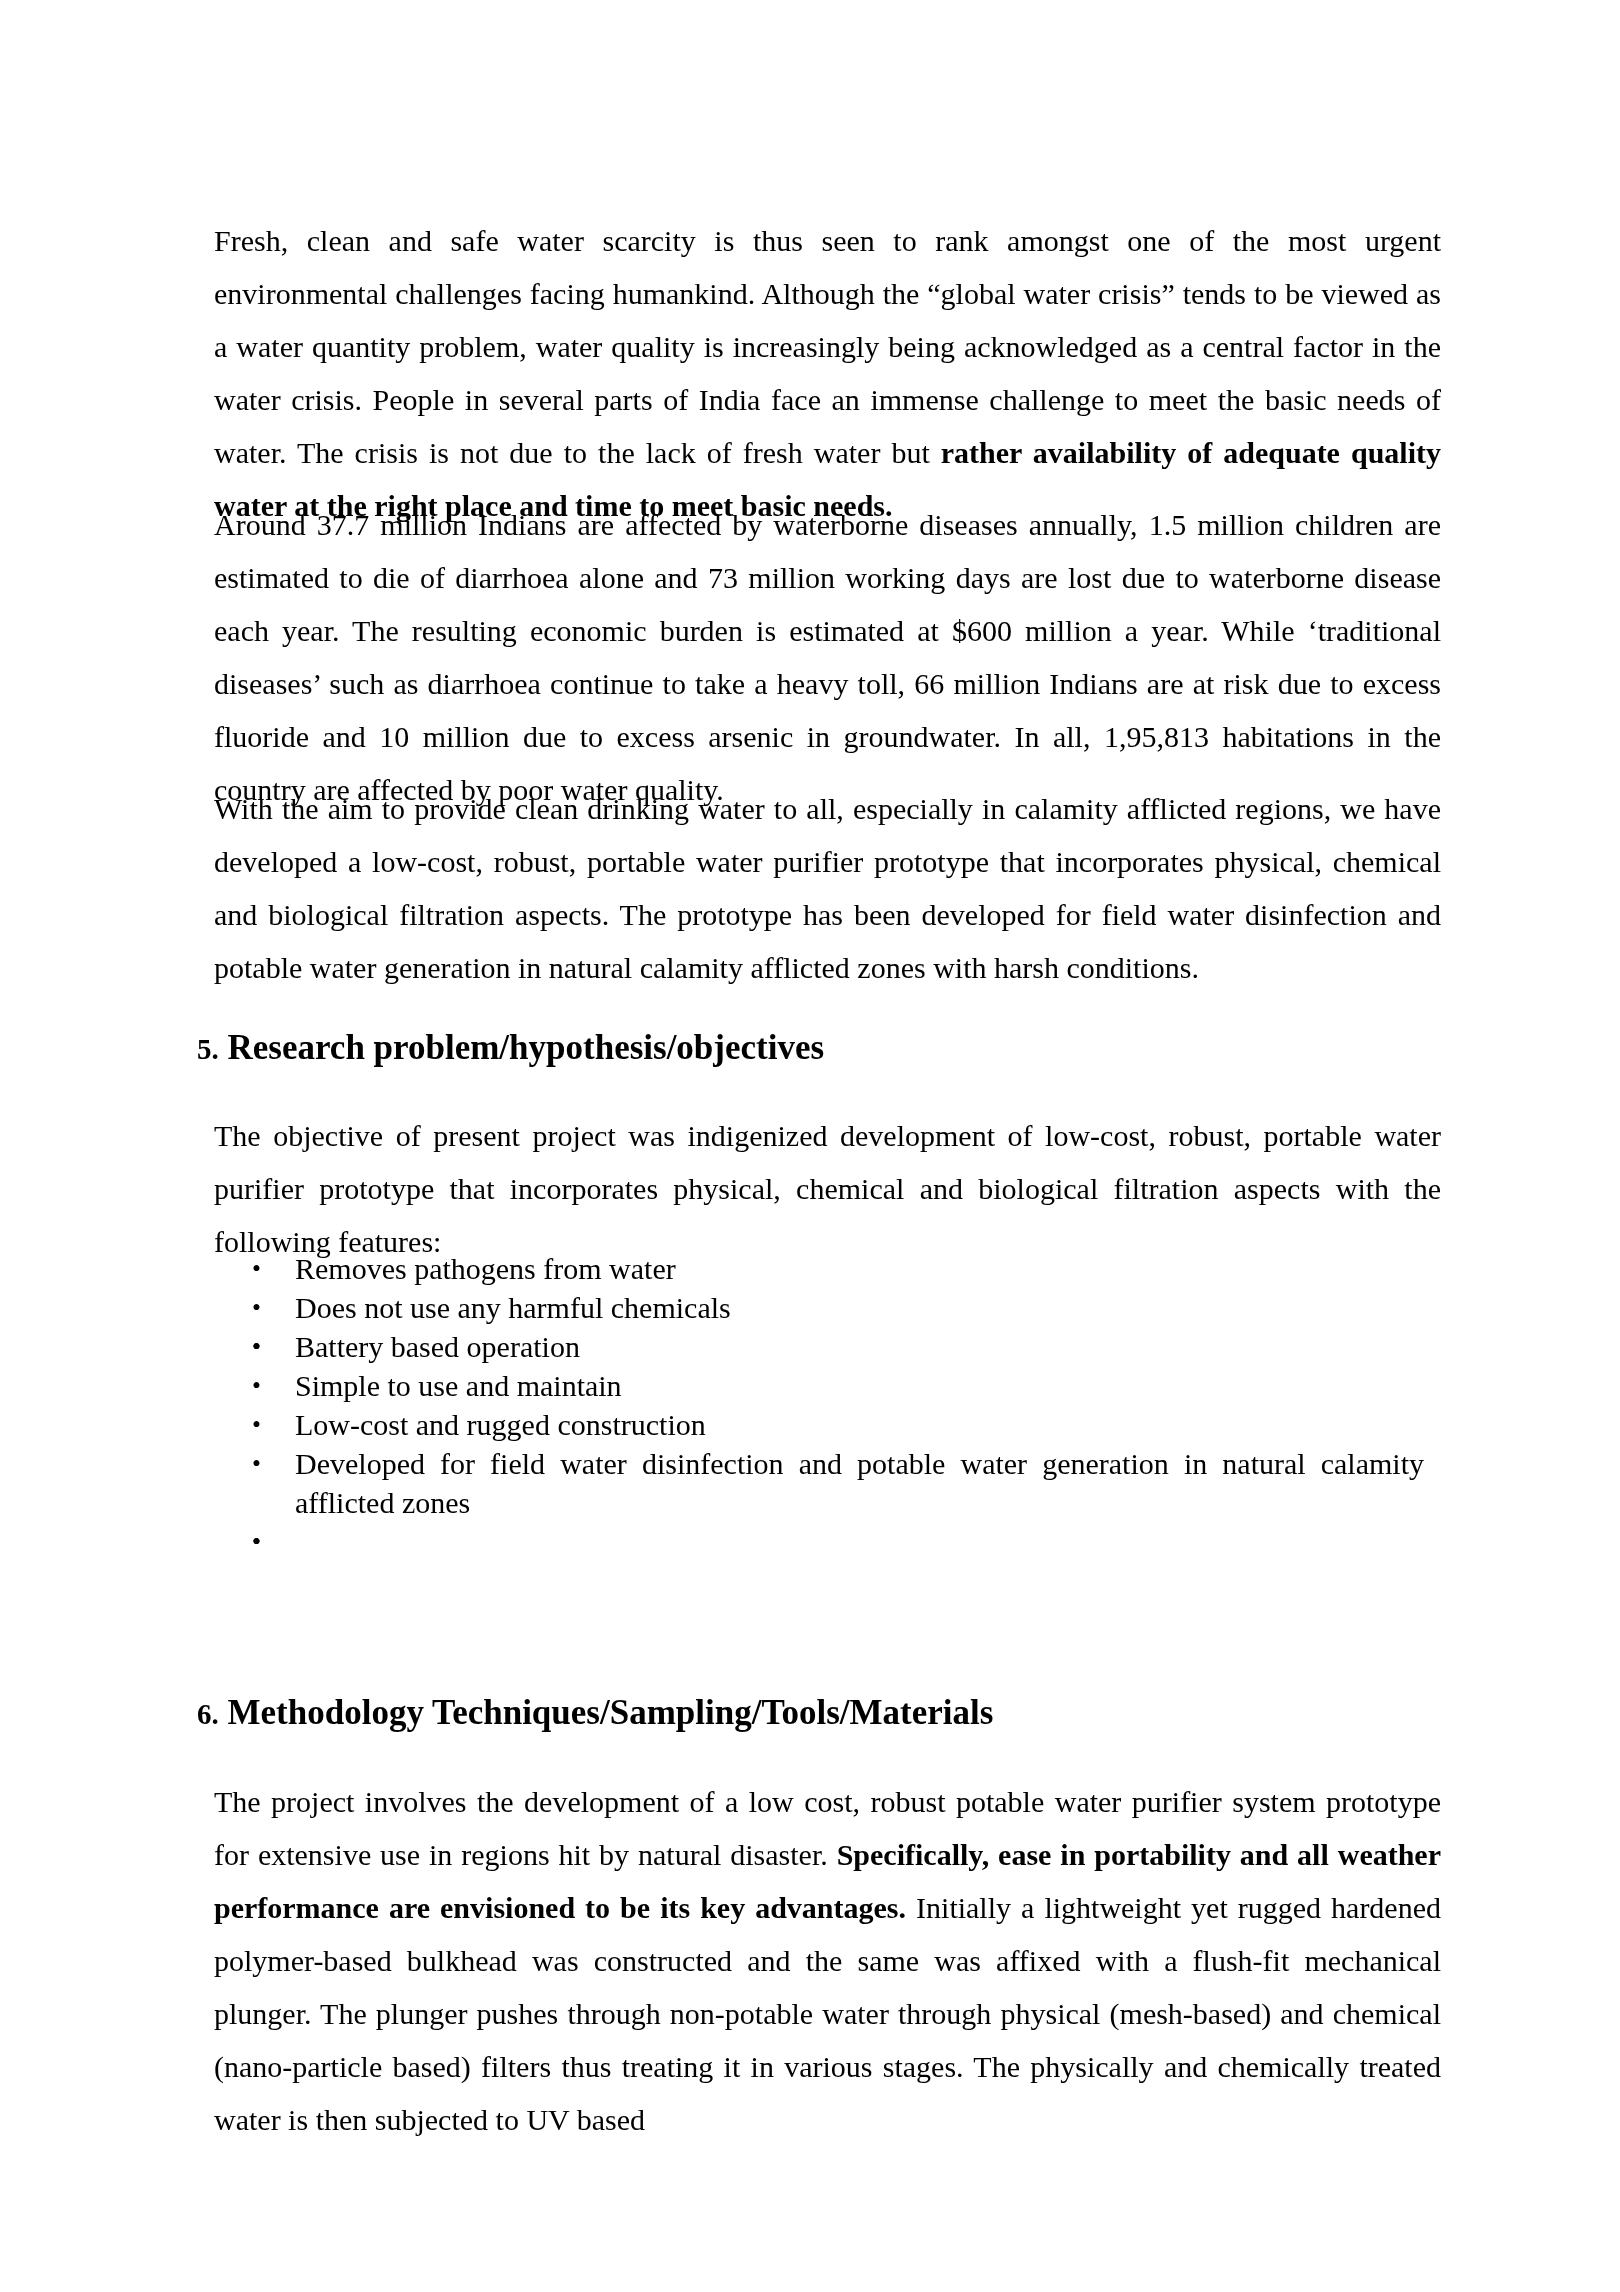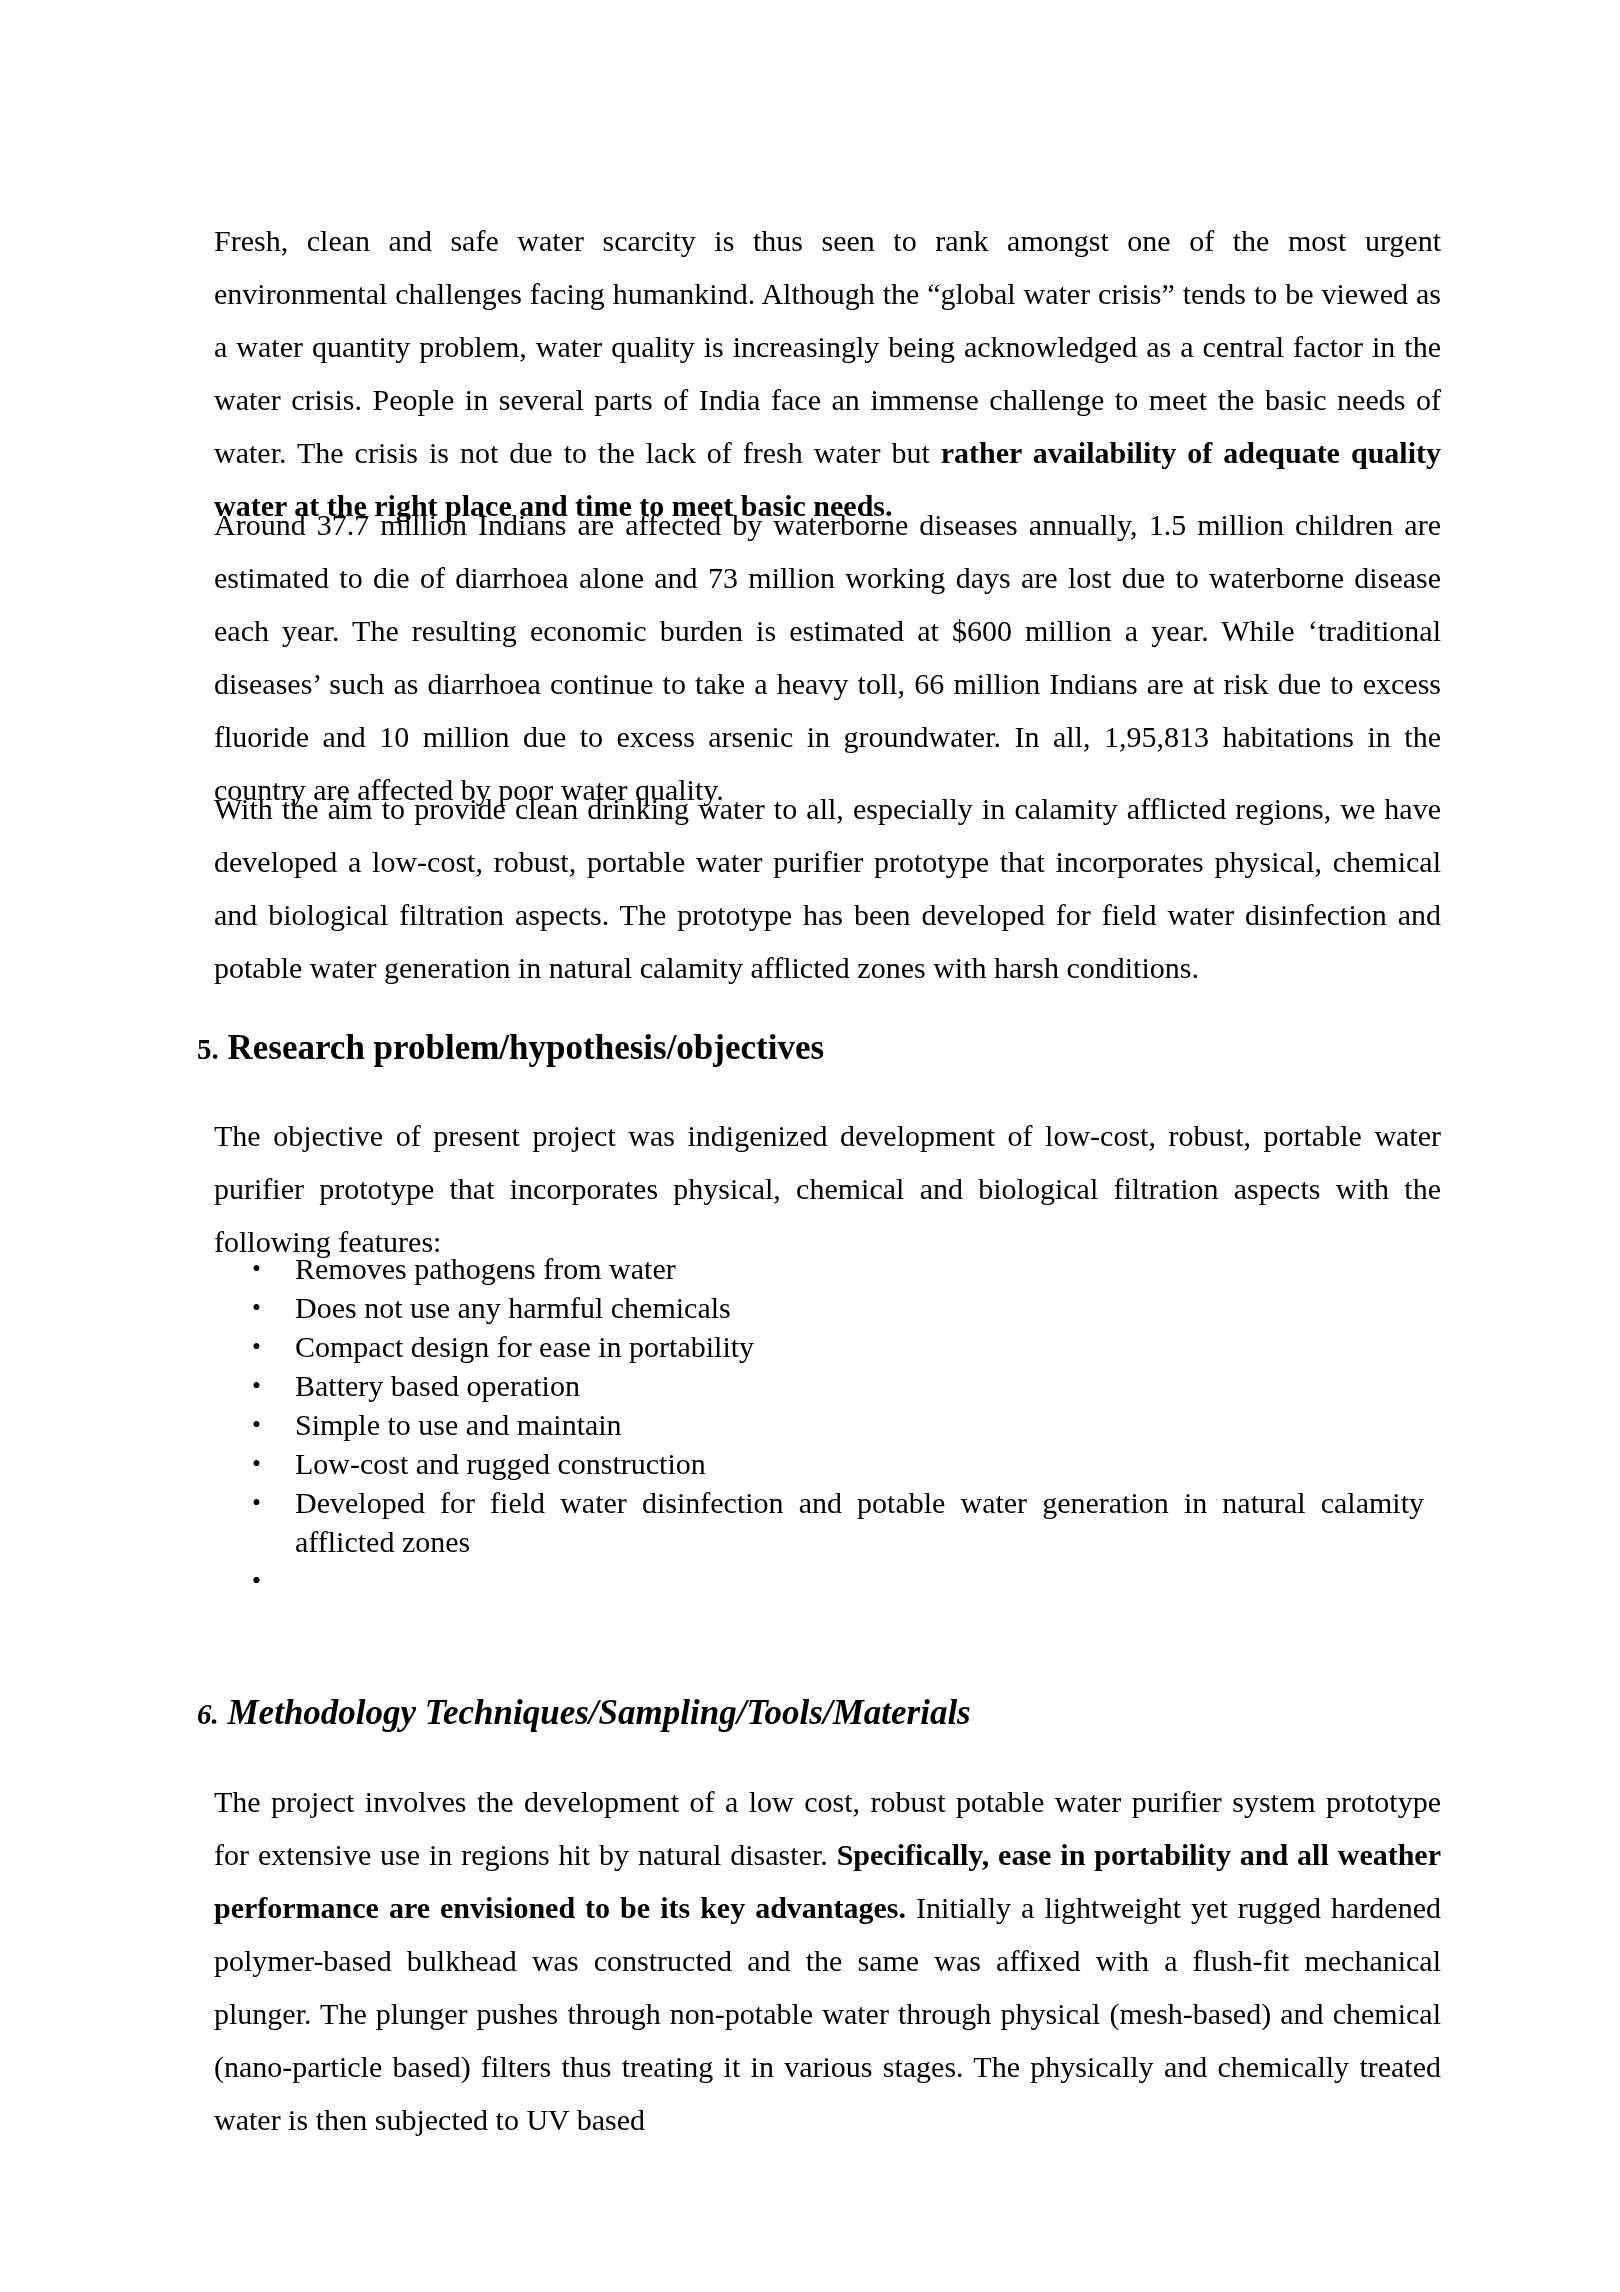--- a/index.html
+++ b/index.html
@@ -78,27 +78,27 @@
 
   <p class="para" style="top:765px;"><span>With the aim to provide clean drinking water to all, especially in calamity afflicted regions, we have developed a low-cost, robust, portable water purifier prototype that incorporates physical, chemical and biological filtration aspects. The prototype has been developed for field water disinfection and potable water generation in natural calamity afflicted zones with harsh conditions.</span></p>
 
   <h2 class="heading" style="top:1019px;"><span class="num">5.</span> <span>Research problem/hypothesis/objectives</span></h2>
 
   <p class="para" style="top:1092px;"><span>The objective of present project was indigenized development of low-cost, robust, portable water purifier prototype that incorporates physical, chemical and biological filtration aspects with the following features:</span></p>
 
   <ul class="bullets" style="top:1249px;">
     <li><span class="dot">•</span><span>Removes pathogens from water</span></li>
     <li><span class="dot">•</span><span>Does not use any harmful chemicals</span></li>
-    <li><span class="dot">•</span><span>Compact design for ease in portability</span></li>
+    <li><span class="dot">•</span></li>
     <li><span class="dot">•</span><span>Battery based operation</span></li>
     <li><span class="dot">•</span><span>Simple to use and maintain</span></li>
     <li><span class="dot">•</span><span>Low-cost and rugged construction</span></li>
     <li><span class="dot">•</span><span>Developed for field water disinfection and potable water generation in natural calamity afflicted zones</span></li>
     <li><span class="dot">•</span></li>
     <li><span class="dot">•</span></li>
   </ul>
 
-  <h2 class="heading" style="top:1684px;font-style:italic;"><span class="num">6.</span> <span>Methodology Techniques/Sampling/Tools/Materials</span></h2>
+  <h2 class="heading" style="top:1684px;"><span class="num">6.</span> <span>Methodology Techniques/Sampling/Tools/Materials</span></h2>
 
   <p class="para" style="top:1758px;"><span>The project involves the development of a low cost, robust potable water purifier system prototype for extensive use in regions hit by natural disaster. </span><b>Specifically, ease in portability and all weather performance are envisioned to be its key advantages.</b><span> Initially a lightweight yet rugged hardened polymer-based bulkhead was constructed and the same was affixed with a flush-fit mechanical plunger. The plunger pushes through non-potable water through physical (mesh-based) and chemical (nano-particle based) filters thus treating it in various stages. The physically and chemically treated water is then subjected to UV based</span></p>
 
 </div>
 
 
 </body></html>

